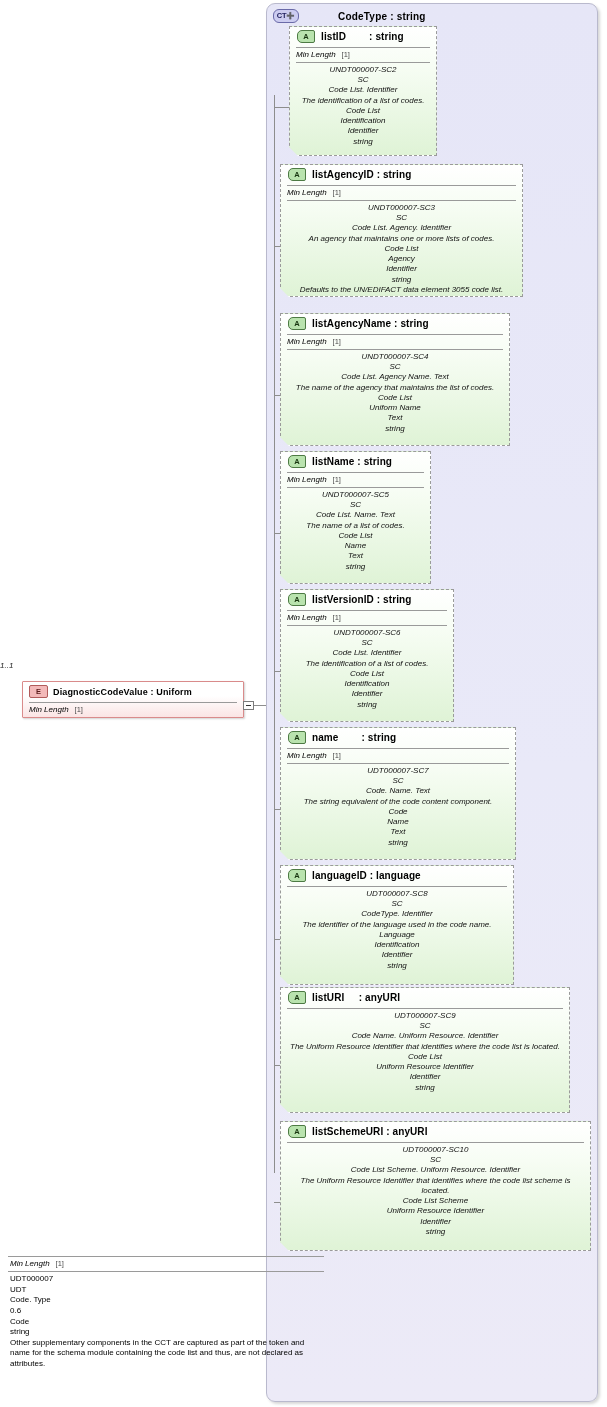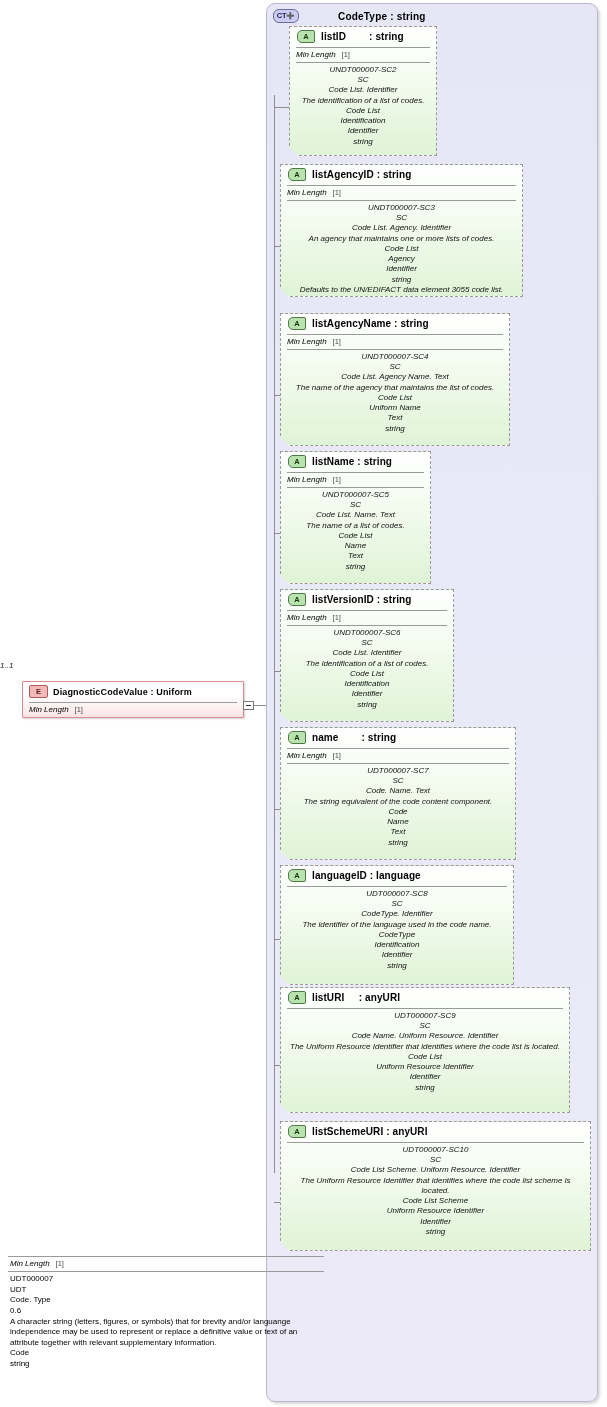--- a/index.html
+++ b/index.html
@@ -301,21 +301,21 @@
         <div class="attr-head">
           <span class="badge-a">A</span>
           <span class="attr-title">languageID : language</span>
         </div>
         <div class="attr-rule"></div>
         <div class="doc">
           <div>UDT000007-SC8</div>
           <div>SC</div>
           <div>CodeType. Identifier</div>
           <div>The identifier of the language used in the code name.</div>
-          <div>CodeType</div>
+          <div>Language</div>
           <div>Identification</div>
           <div>Identifier</div>
           <div>string</div>
         </div>
       </div>
       <div class="attr" style="left: 280px; top: 987px; width: 290px; height: 126px;">
         <div class="attr-head">
           <span class="badge-a">A</span>
           <span class="attr-title">listURI     : anyURI</span>
         </div>
@@ -355,23 +355,23 @@
     <div class="foot-facet">
       <span>Min Length</span>
       <span class="facet-card">[1]</span>
     </div>
     <div class="foot-rule"></div>
     <div class="foot-doc" id="footer-doc">
         <div>UDT000007</div>
         <div>UDT</div>
         <div>Code. Type</div>
         <div>0.6</div>
-        <div>A character string (letters, figures, or symbols) that for brevity and/or languange independence may be used to represent or replace a definitive value or text of an attribute together with relevant supplementary information.</div>
         <div>Code</div>
         <div>string</div>
+        <div>Other supplementary components in the CCT are captured as part of the token and name for the schema module containing the code list and thus, are not declared as attributes.</div>
       </div>
   </div>
 
 <div class="stub" style="top: 107px; left: 274px; width: 15px;"></div>
     <div class="stub" style="top: 246px; left: 274px; width: 6px;"></div>
     <div class="stub" style="top: 395px; left: 274px; width: 6px;"></div>
     <div class="stub" style="top: 533px; left: 274px; width: 6px;"></div>
     <div class="stub" style="top: 671px; left: 274px; width: 6px;"></div>
     <div class="stub" style="top: 809px; left: 274px; width: 6px;"></div>
     <div class="stub" style="top: 939px; left: 274px; width: 6px;"></div>

